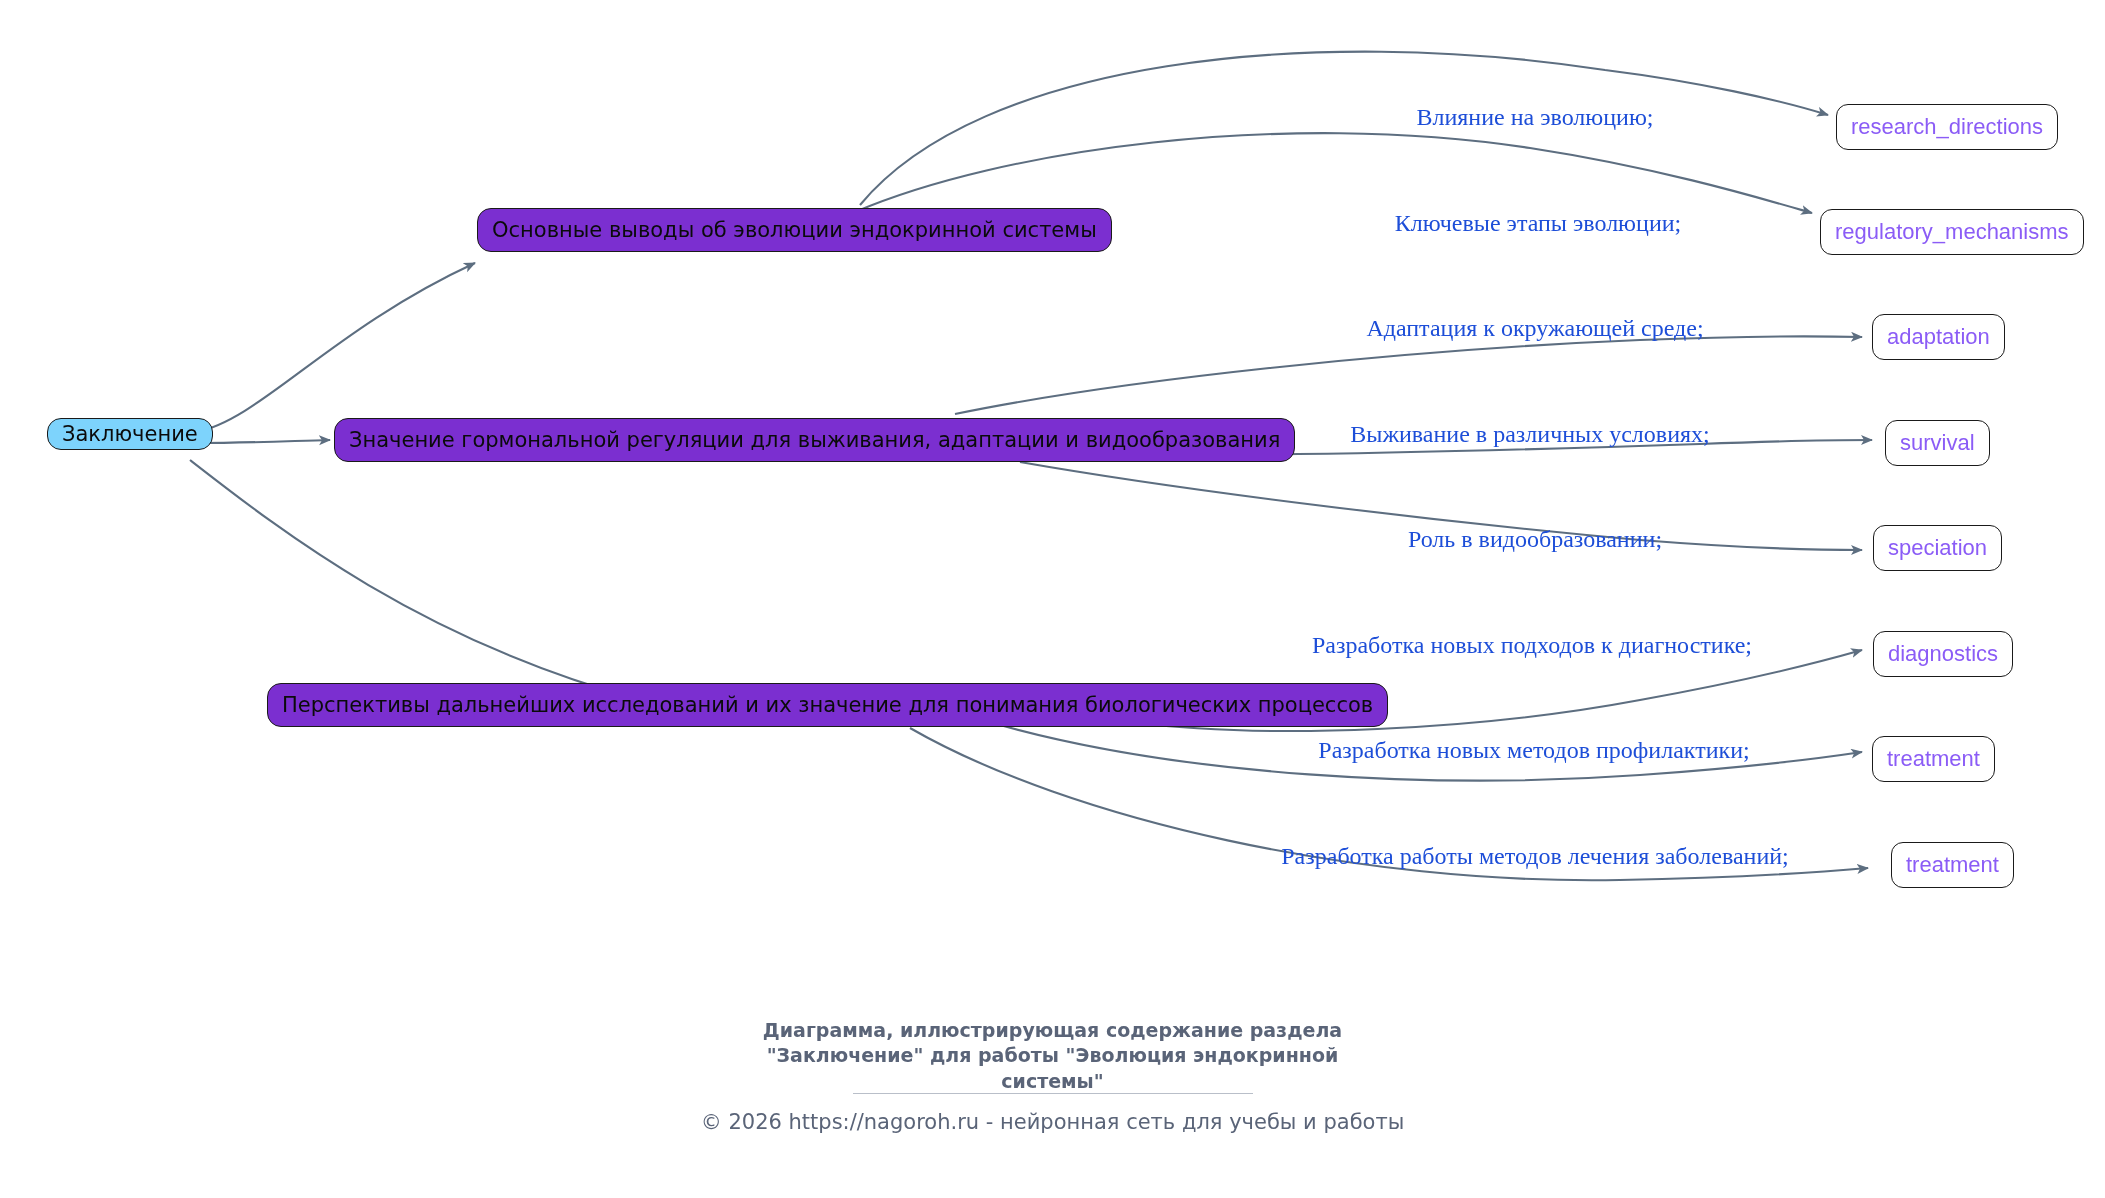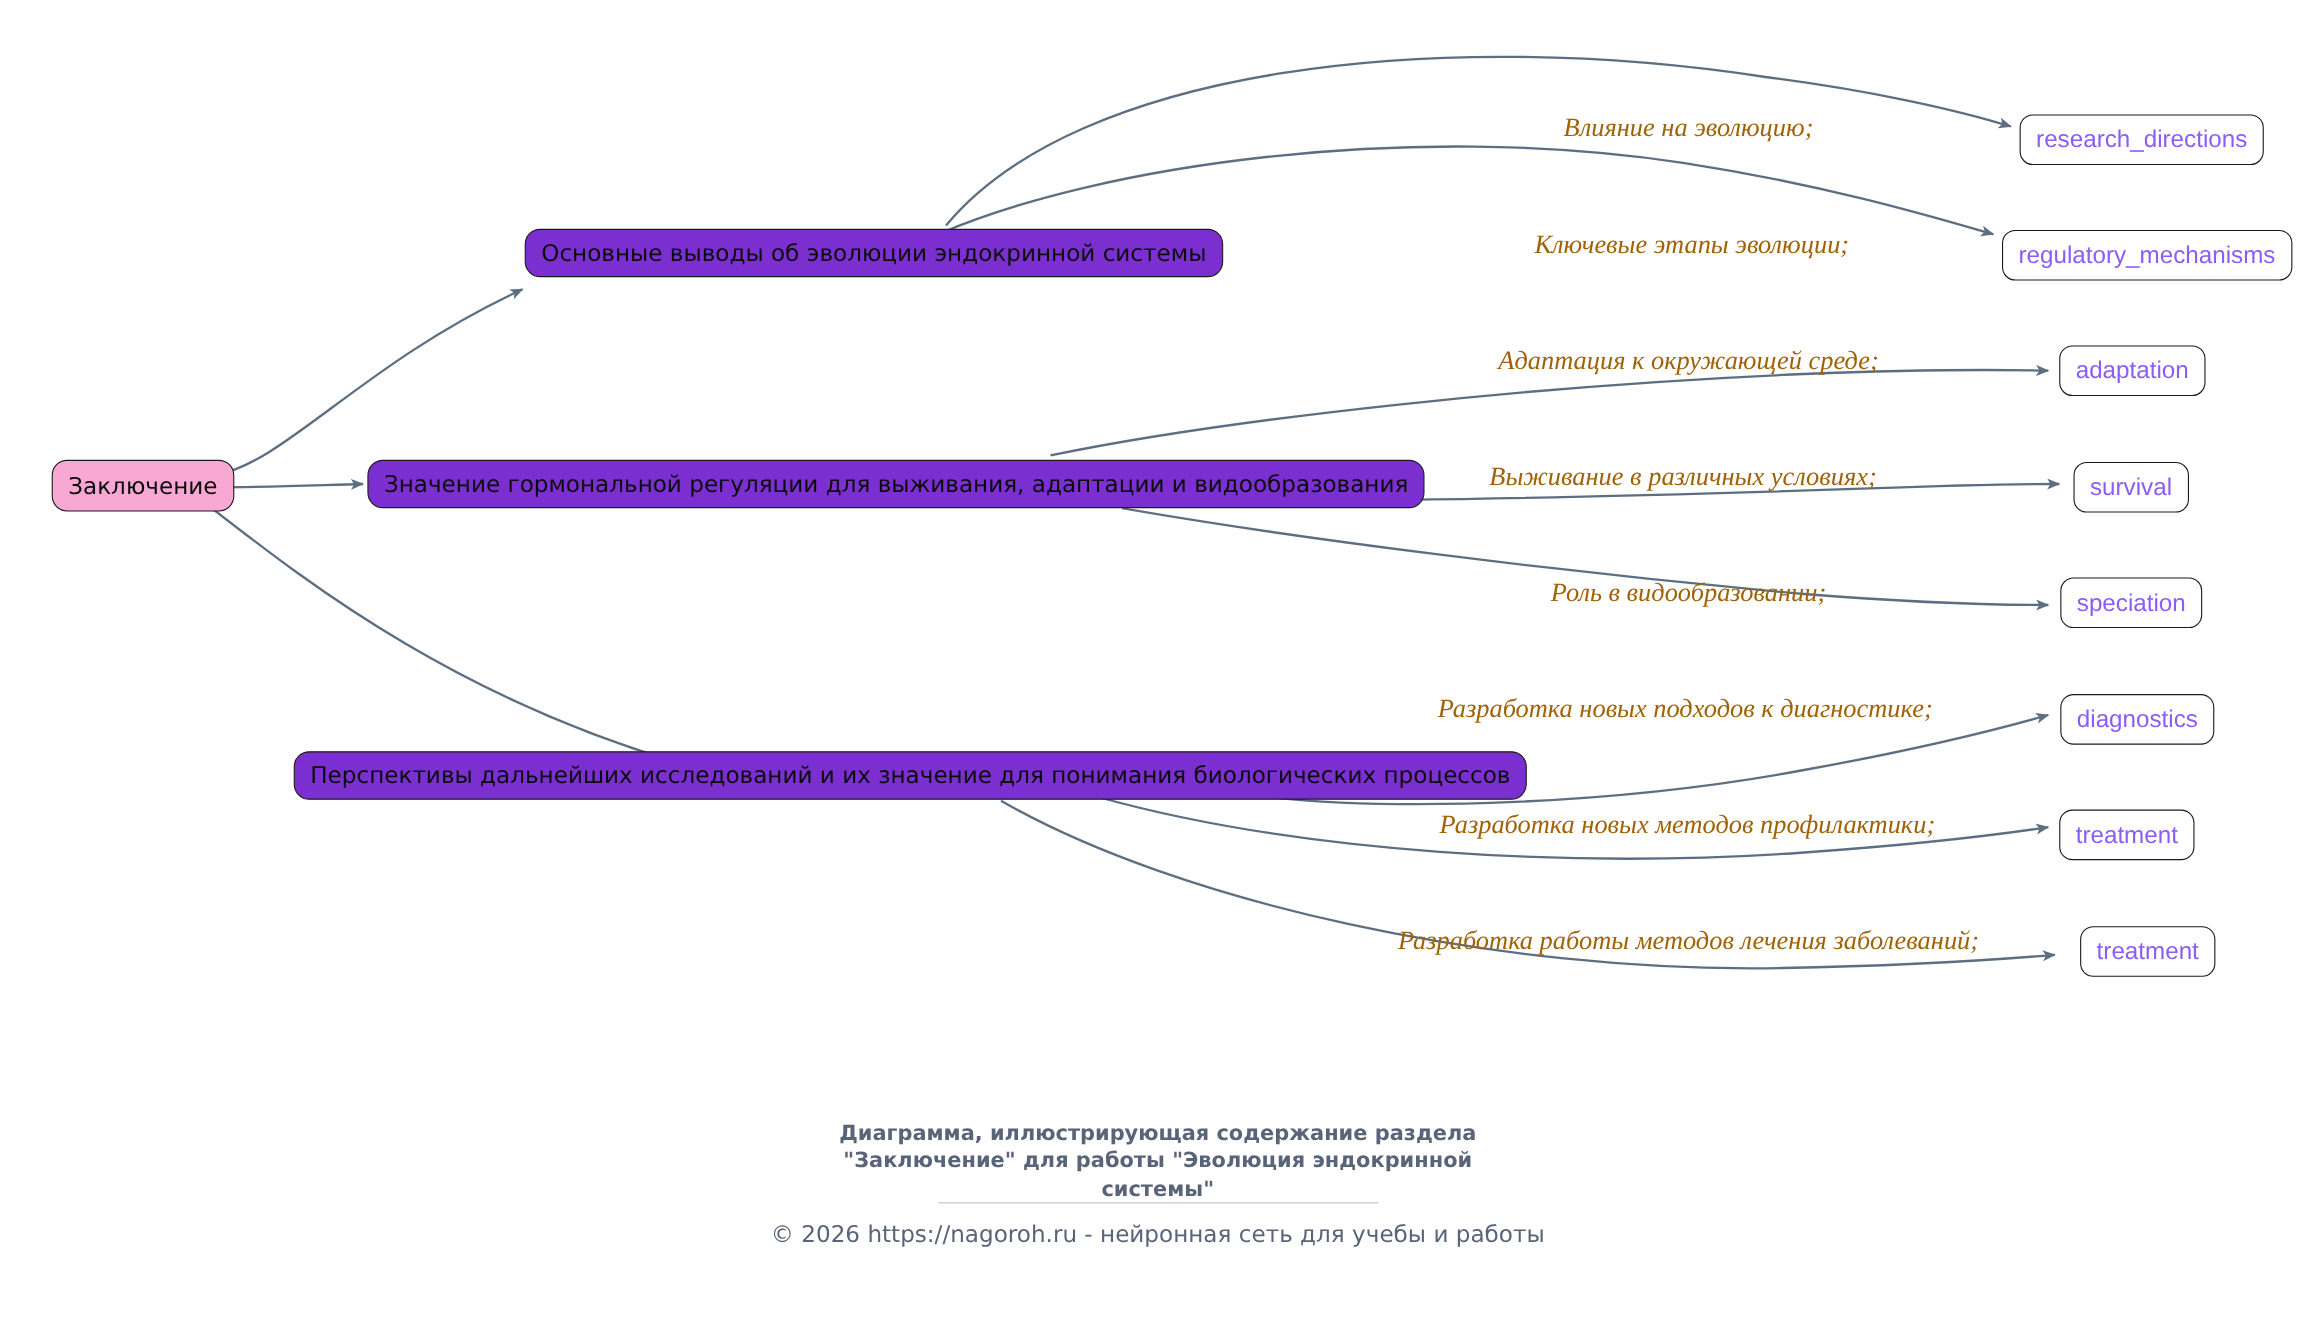--- a/index.html
+++ b/index.html
@@ -27,27 +27,27 @@
   .node {
     position: absolute;
     box-sizing: border-box;
     display: flex;
     align-items: center;
     justify-content: center;
     white-space: nowrap;
     font-family: "DejaVu Sans", sans-serif;
   }
   .node-root {
-    background: #f9a8d4;
+    background: #7dd3fc;
     border: 1.6px solid #1a1a1a;
     border-radius: 14px;
     color: #0b0b0b;
     font-size: 21px;
     padding: 0 14px;
-    height: 47px;
+    height: 32px;
   }
   .node-branch {
     background: #7b2fd0;
     border: 1.6px solid #1a1a1a;
     border-radius: 14px;
     color: #0b0b0b;
     font-size: 21px;
     padding: 0 14px;
     height: 44px;
   }
@@ -58,24 +58,23 @@
     color: #8b5cf6;
     font-size: 22px;
     padding: 0 14px;
     height: 46px;
     font-family: "Liberation Sans", sans-serif;
   }
   .edge-label {
     position: absolute;
     font-family: "Liberation Serif", serif;
     font-size: 24px;
-    color: #a16207;
+    color: #1d4ed8;
     white-space: nowrap;
     transform: translateX(-50%);
-    font-style: italic;
   }
   #caption {
     position: absolute;
     left: 50%;
     transform: translateX(-50%);
     top: 1018px;
     width: 700px;
     text-align: center;
     font-family: "DejaVu Sans", sans-serif;
     font-size: 19px;

